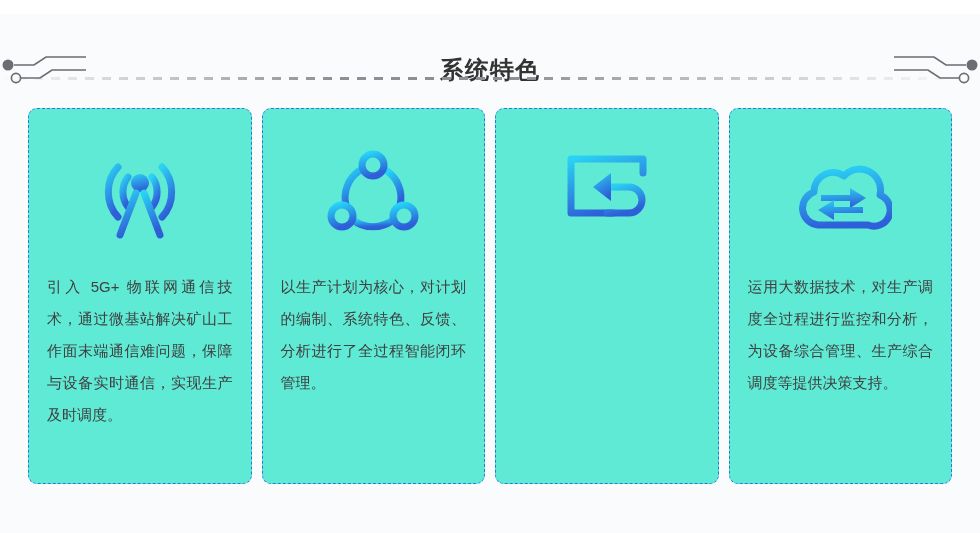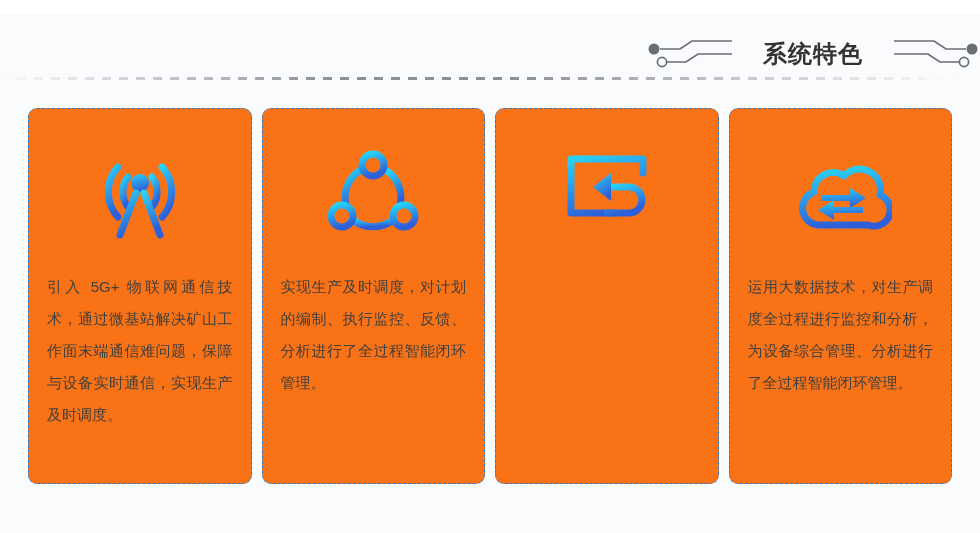--- a/index.html
+++ b/index.html
@@ -21,22 +21,22 @@
   
   .page-bg {
     position:absolute;
     left:0; top:14px; width:980px; height:519px;
     background:#fafbfc;
   }
 
   
   .header {
     position:absolute;
-    left:0; top:28px; width:980px; height:52px;
-    display:flex; align-items:center; justify-content:flex-end;
+    left:0; top:44px; width:980px; height:52px;
+    display:flex; align-items:center; justify-content:space-between;
     gap:31px;
   }
 
   .title-text {
     font-size:24px;
     font-weight:bold;
     color:#333333;
     letter-spacing:1px;
     line-height:1;
     white-space:nowrap;
@@ -70,21 +70,21 @@
     left:28px; top:108px;
     width:924px; height:376px;
     display:flex;
     gap:10px;
   }
 
   .card {
     flex:1 1 0;
     border:1px dashed #2a7ad4;
     border-radius:9px;
-    background:#f97316;
+    background:#5eead4;
     padding:34px 18px 0 18px;
     display:flex;
     flex-direction:column;
     align-items:center;
   }
 
   .card-icon {
     width:104px; height:104px;
     display:flex; align-items:center; justify-content:center;
     margin-bottom:24px;
@@ -177,21 +177,21 @@
           <g fill="none" stroke="url(#g2)" stroke-width="7" stroke-linecap="round">
             <path d="M25 62 A32 32 0 0 1 38 28"></path>
             <path d="M66 28 A32 32 0 0 1 79 62"></path>
             <path d="M31 76 A32 32 0 0 0 73 76"></path>
           </g>
           <circle cx="52" cy="22" r="11" fill="none" stroke="url(#g2)" stroke-width="7"></circle>
           <circle cx="21" cy="73" r="11" fill="none" stroke="url(#g2)" stroke-width="7"></circle>
           <circle cx="83" cy="73" r="11" fill="none" stroke="url(#g2)" stroke-width="7"></circle>
         </svg>
       </div>
-      <div class="card-text">实现生产及时调度，对计划的编制、执行监控、反馈、分析进行了全过程智能闭环管理。</div>
+      <div class="card-text">以生产计划为核心，对计划的编制、系统特色、反馈、分析进行了全过程智能闭环管理。</div>
     </div>
 
     <div class="card">
       <div class="card-icon">
         <svg viewBox="0 0 104 104" xmlns="http://www.w3.org/2000/svg">
           <defs>
             <linearGradient id="g3" x1="0" y1="0" x2="0.4" y2="1">
               <stop offset="0" stop-color="#2ad2f5"></stop>
               <stop offset="1" stop-color="#2f5fd8"></stop>
             </linearGradient>
@@ -213,17 +213,17 @@
               <stop offset="0" stop-color="#2ad2f5"></stop>
               <stop offset="1" stop-color="#2f5fd8"></stop>
             </linearGradient>
           </defs>
           <path d="M30 82 A17 17 0 0 1 26 49 A19 19 0 0 1 56 33
                    A21 21 0 0 1 92 52 A16 16 0 0 1 80 82 Z" fill="none" stroke="url(#g4)" stroke-width="7" stroke-linejoin="round"></path>
           <path d="M33 52 H62 V45 L78 55 L62 65 V58 H33 Z" fill="url(#g4)"></path>
           <path d="M75 70 H46 V77 L30 67 L46 57 V64 H75 Z" fill="url(#g4)"></path>
         </svg>
       </div>
-      <div class="card-text">运用大数据技术，对生产调度全过程进行监控和分析，为设备综合管理、分析进行了全过程智能闭环管理。</div>
+      <div class="card-text">运用大数据技术，对生产调度全过程进行监控和分析，为设备综合管理、生产综合调度等提供决策支持。</div>
     </div>
 
   </div>
 </div>
 
 </body></html>

